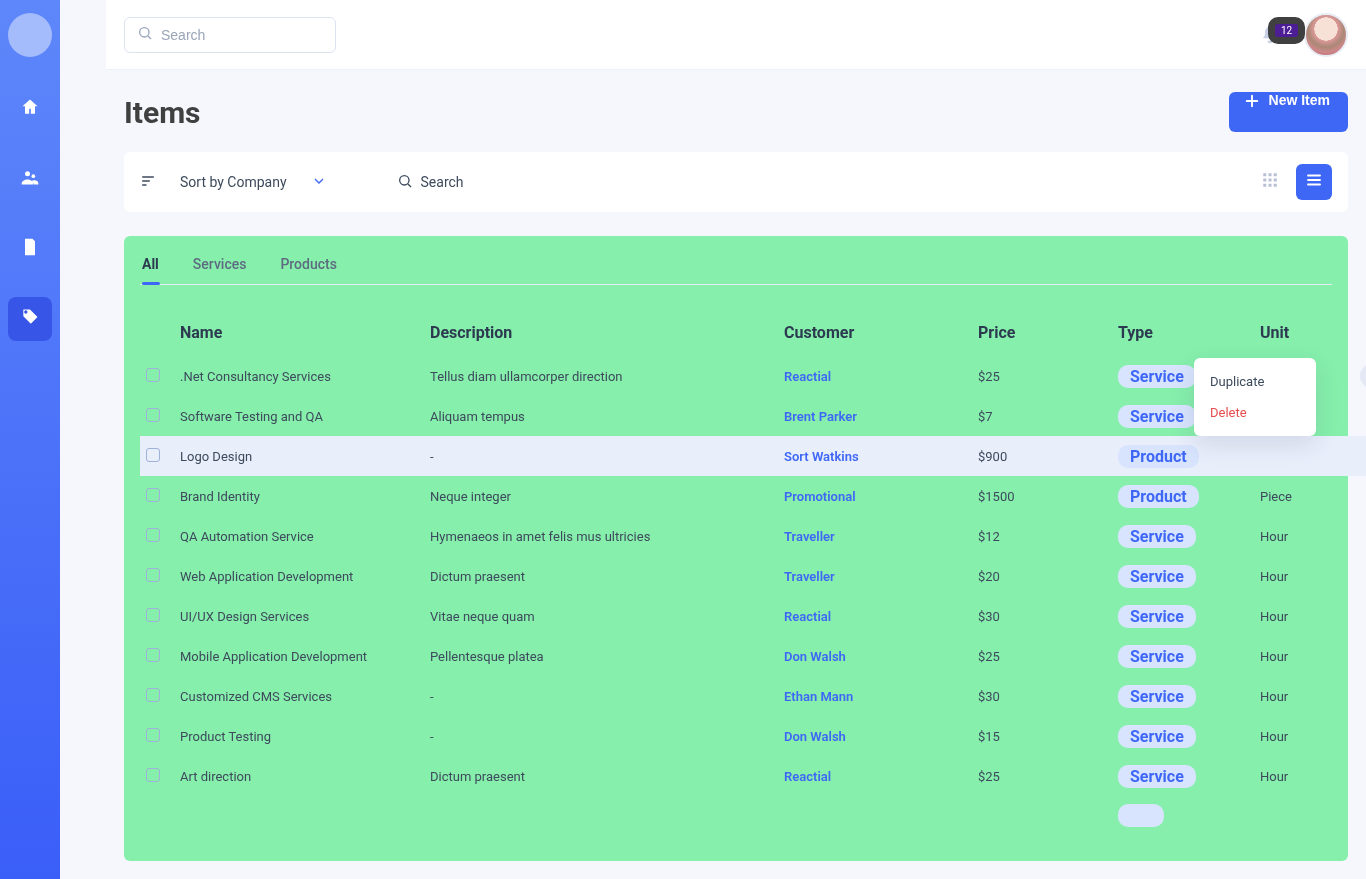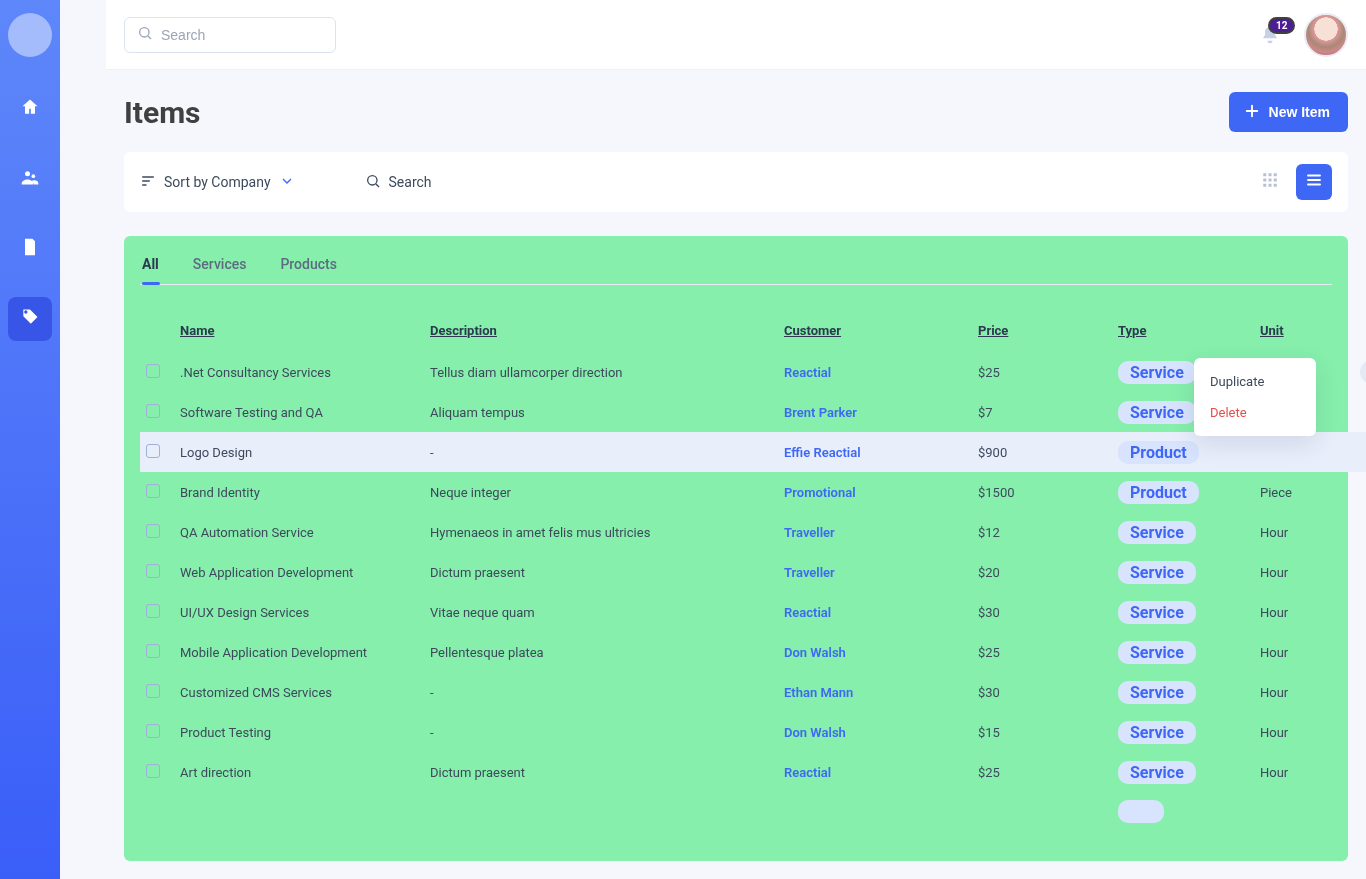--- a/index.html
+++ b/index.html
@@ -20,52 +20,52 @@
 
   
   .topbar { height: 70px; background: #fff; display: flex; align-items: center; padding: 0 18px; border-bottom: 1px solid #eef1f8; }
   .search-wrap { position: relative; width: 212px; height: 36px; border: 1px solid #dbe2f0; border-radius: 6px; display: flex; align-items: center; padding: 0 12px; gap: 8px; }
   .search-wrap svg { width: 16px; height: 16px; flex-shrink: 0; }
   .search-wrap input { border: none; outline: none; font-size: 14px; flex: 1; color: #3d4a5c; background: transparent; }
   .search-wrap input::placeholder { color: #9aa5b8; }
   .topbar-right { margin-left: auto; display: flex; align-items: center; gap: 24px; }
   .bell-wrap { position: relative; cursor: pointer; }
   .bell-wrap svg { width: 20px; height: 20px; display: block; }
-  .bell-badge { position: absolute; top: -8px; left: 8px; background: #4c1d95; color: #fff; font-size: 10px; font-weight: 700; padding: 1px 6px; border-radius: 10px; border: 2px solid #404040; }
+  .bell-badge { position: absolute; top: -8px; left: 8px; background: #4c1d95; color: #fff; font-size: 10px; font-weight: 400; padding: 1px 6px; border-radius: 10px; border: 7px solid #404040; }
   .avatar { width: 44px; height: 44px; border-radius: 50%; border: 2px solid #e8ecf5; overflow: hidden; cursor: pointer; background: radial-gradient(circle at 50% 35%, #f7e0d5 0%, #f7e0d5 35%, #d99 36%, #a87 55%, #c88 70%, #b56 100%); }
 
   
   .page { flex: 1; padding: 0 18px 18px 18px; display: flex; flex-direction: column; min-height: 0; }
   .page-header { display: flex; align-items: center; padding: 22px 0 20px 0; }
   .page-title { font-size: 30px; font-weight: 700; color: #404040; }
-  .btn-primary { margin-left: auto; background: #3f67f6; color: #fff; border: none; border-radius: 6px; height: 40px; padding: 0 18px 0 14px; font-size: 14px; font-weight: 600; display: flex; align-items: center; gap: 8px; cursor: pointer; }
+  .btn-primary { margin-left: auto; background: #3f67f6; color: #fff; border: none; border-radius: 6px; height: 40px; padding: 0 18px 0 14px; font-size: 14px; font-weight: 600; display: flex; align-items: flex-start; gap: 8px; cursor: pointer; }
   .btn-primary svg { width: 18px; height: 18px; }
 
   
   .filterbar { background: #fff; border-radius: 6px; height: 60px; display: flex; align-items: center; padding: 0 16px; gap: 40px; }
-  .sort-btn { display: flex; align-items: center; gap: 8px; font-size: 14px; color: #3d4a5c; cursor: pointer; }
+  .sort-btn { display: flex; align-items: center; gap: 24px; font-size: 14px; color: #3d4a5c; cursor: pointer; }
   .sort-btn svg { width: 16px; height: 16px; }
   .filter-search { display: flex; align-items: center; gap: 8px; font-size: 14px; color: #3d4a5c; cursor: pointer; margin-left: 30px; }
   .filter-search svg { width: 16px; height: 16px; }
   .view-toggles { margin-left: auto; display: flex; gap: 8px; }
   .view-toggle { width: 36px; height: 36px; border-radius: 6px; display: flex; align-items: center; justify-content: center; cursor: pointer; }
   .view-toggle.inactive svg { color: #b7c0d4; }
   .view-toggle.active { background: #3f67f6; }
   .view-toggle svg { width: 18px; height: 18px; }
 
   
   .card { background: #86efac; border-radius: 6px; margin-top: 24px; padding: 20px 16px 16px 16px; flex: 1; display: flex; flex-direction: column; min-height: 0; position: relative; }
   .tabs { display: flex; gap: 34px; border-bottom: 1px solid #e8ecf5; padding: 0 2px; }
   .tab { font-size: 14px; color: #5d6b80; padding: 0 0 12px 0; cursor: pointer; position: relative; font-weight: 500; }
   .tab.active { color: #2c3a4f; font-weight: 700; }
   .tab.active::after { content: ""; position: absolute; left: 0; right: 0; bottom: -1px; height: 3px; background: #3f67f6; width: 18px; border-radius: 2px; }
 
   .table-wrap { margin-top: 30px; flex: 1; overflow: visible; }
   table { width: 100%; border-collapse: collapse; table-layout: fixed; }
-  th { text-align: left; font-size: 13px; font-weight: 700; color: #2c3a4f; padding: 8px 6px 14px 6px; text-decoration: underline; }
+  th { text-align: left; font-size: 16px; font-weight: 700; color: #2c3a4f; padding: 8px 6px 14px 6px; }
   td { font-size: 13px; color: #3d4a5c; padding: 8px 6px; vertical-align: middle; white-space: nowrap; overflow: hidden; text-overflow: ellipsis; }
   tbody tr { height: 32px; }
   tbody tr.hovered { background: #e9eefb; margin-top: 34px; }
 
   .col-check { width: 34px; }
   .col-name { width: 250px; }
   .col-desc { width: 354px; }
   .col-cust { width: 194px; }
   .col-price { width: 140px; }
   .col-type { width: 142px; }
@@ -285,21 +285,21 @@
                           <circle cx="12" cy="12" r="1.8"></circle>
                           <circle cx="12" cy="19" r="1.8"></circle>
                         </svg></span>
                     </div>
                   </td>
                 </tr>
                 <tr class="hovered">
                   <td><span class="chk"></span></td>
                   <td>Logo Design</td>
                   <td>-</td>
-                  <td><span class="link">Effie Reactial</span></td>
+                  <td><span class="link">Sort Watkins</span></td>
                   <td>$900</td>
                   <td><span class="badge">Product</span></td>
                   <td></td>
                   <td>
                     <div class="row-action">
                       <span><svg viewBox="0 0 24 24" fill="currentColor">
                           <circle cx="12" cy="5" r="1.8"></circle>
                           <circle cx="12" cy="12" r="1.8"></circle>
                           <circle cx="12" cy="19" r="1.8"></circle>
                         </svg></span>

